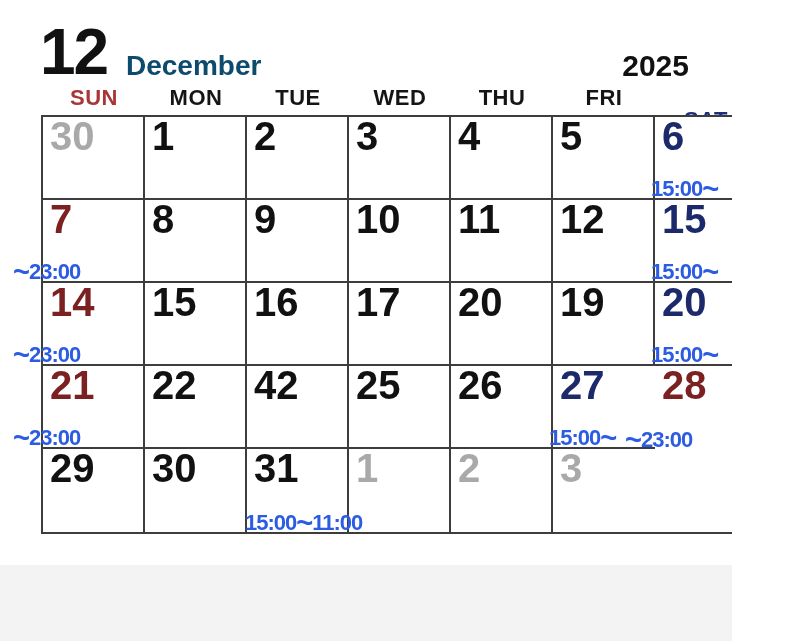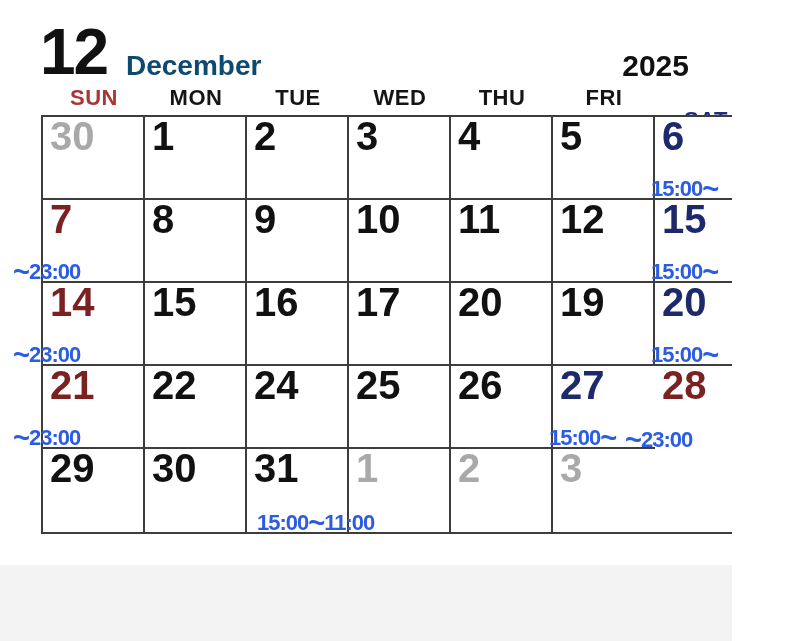--- a/index.html
+++ b/index.html
@@ -67,21 +67,21 @@
   .cell.v-adjacent .day-num{color:var(--adjacent-month);}
   .time{
     position:absolute;bottom:-2px;
     font-size:22px;line-height:1;letter-spacing:-1px;
     color:var(--time-blue);
     white-space:nowrap;
     z-index:5;
   }
   .time.t-left {left:-30px;}
   .time.t-right{left:-4px;}
-  .time.t-span {left:-2px;margin-left:12px;}
+  .time.t-span {left:-2px;}
   .tilde{
     font-size:1.32em;
     line-height:0;
     vertical-align:-0.07em;
     letter-spacing:-1px;
   }
   
   .footer-strip{
     position:absolute;left:0;right:0;top:565px;bottom:0;
     background:var(--footer-bg);
@@ -175,21 +175,21 @@
         <span class="time t-right">15:00<span class="tilde">~</span></span>
       </div>
       <div class="cell v-sunday">
         <span class="day-num">21</span>
         <span class="time t-left"><span class="tilde">~</span>23:00</span>
       </div>
       <div class="cell v-weekday">
         <span class="day-num">22</span>
       </div>
       <div class="cell v-weekday">
-        <span class="day-num">24</span>
+        <span class="day-num">42</span>
       </div>
       <div class="cell v-weekday">
         <span class="day-num">25</span>
       </div>
       <div class="cell v-weekday">
         <span class="day-num">26</span>
       </div>
       <div class="cell v-saturday last-col">
         <span class="day-num">27</span>
         <span class="time t-right">15:00<span class="tilde">~</span></span>

